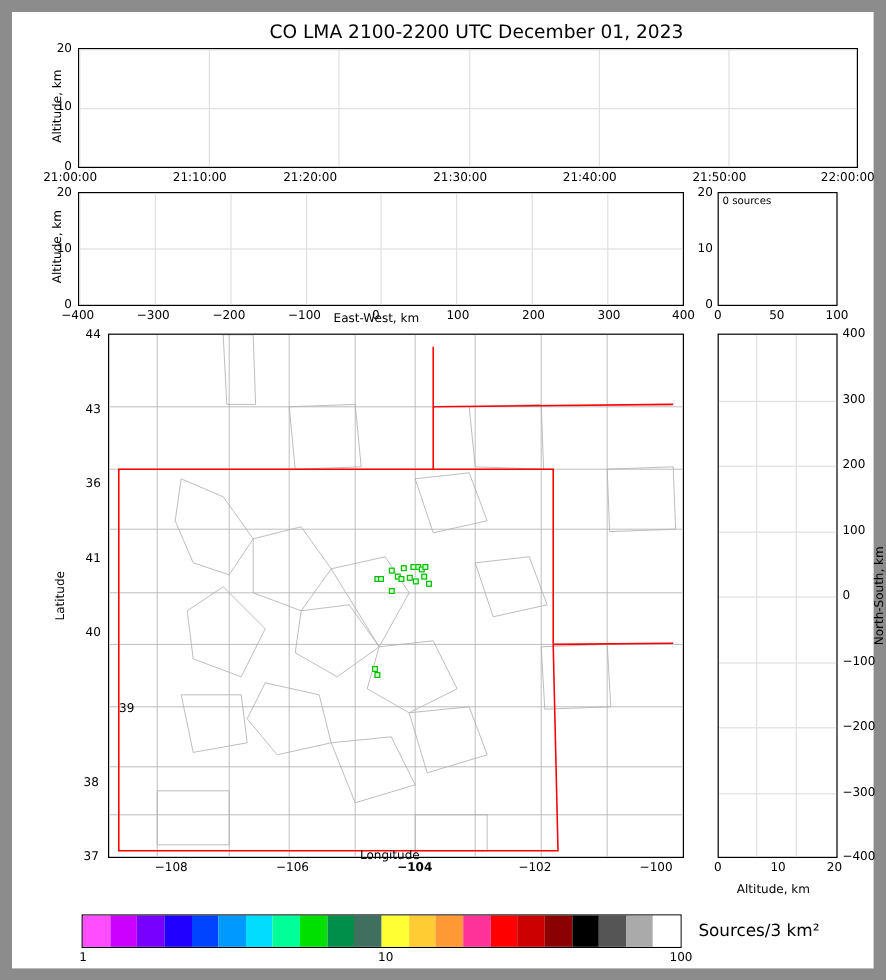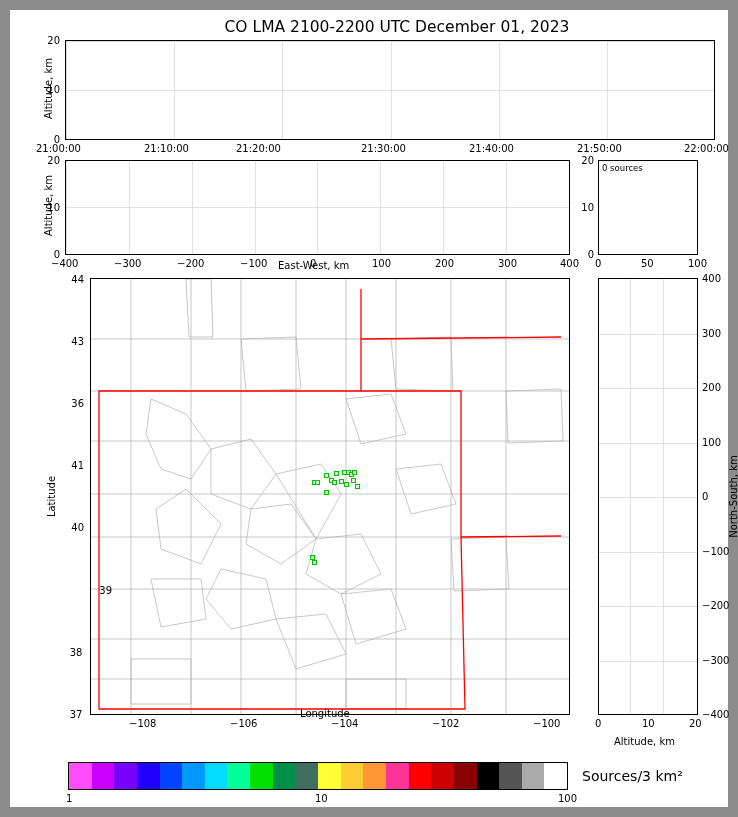--- a/index.html
+++ b/index.html
@@ -262,21 +262,21 @@
   <div class="tick-label" style="left:58px; top:575px; text-align:right; width:16px;margin-left:28px;">39</div>
   <div class="tick-label" style="left:58px; top:512px; text-align:right; width:16px;">40</div>
   <div class="tick-label" style="left:58px; top:450px; text-align:right; width:16px;">41</div>
   <div class="tick-label" style="left:58px; top:388px; text-align:right; width:16px;">36</div>
   <div class="tick-label" style="left:58px; top:326px; text-align:right; width:16px;">43</div>
   <div class="tick-label" style="left:58px; top:264px; text-align:right; width:16px;">44</div>
   <div class="axis-label rot90" style="left:-4px; top:481px; width:90px; text-align:center;">Latitude</div>
 
   <div class="tick-label" style="left:119px; top:708px;">−108</div>
   <div class="tick-label" style="left:220px; top:708px;">−106</div>
-  <div class="tick-label" style="left:321px; top:708px;">−104</div>
+  <div class="tick-label" style="left:321px; top:708px;font-weight:bold;">−104</div>
   <div class="tick-label" style="left:422px; top:708px;">−102</div>
   <div class="tick-label" style="left:523px; top:708px;">−100</div>
   <div class="axis-label" style="left:290px; top:698px;">Longitude</div>
 
   <div class="axes" id="ax-ns" style="left:588px; top:268px; width:100px; height:437px;">
     <div class="gridline-h" style="top:55px;"></div>
     <div class="gridline-h" style="top:109px;"></div>
     <div class="gridline-h" style="top:164px;"></div>
     <div class="gridline-h" style="top:218px;"></div>
     <div class="gridline-h" style="top:273px;"></div>

